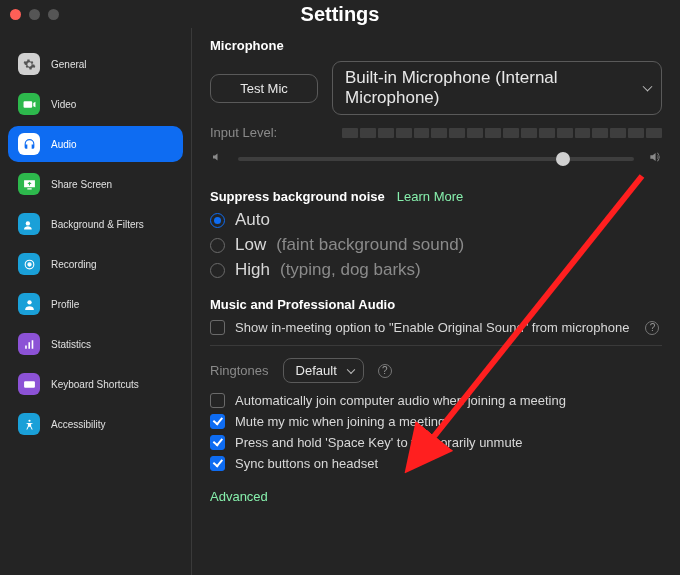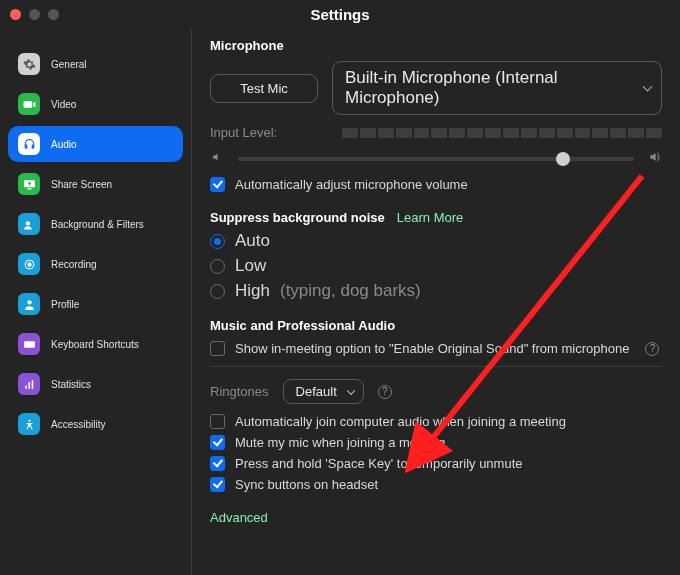--- a/index.html
+++ b/index.html
@@ -25,21 +25,21 @@
   }
   .tl { width: 11px; height: 11px; border-radius: 50%; }
   .tl-close { background: #ff5f57; }
   .tl-min   { background: #555; }
   .tl-max   { background: #555; }
   .title {
     position: absolute;
     left: 0; right: 0;
     text-align: center;
     font-weight: 700;
-    font-size: 15px;
+    font-size: 20px;
     color: #fff;
   }
   .content {
     display: flex;
     height: calc(575px - 28px);
   }
   .sidebar {
     width: 192px;
     border-right: 1px solid #3a3a3a;
     padding: 18px 8px 8px 8px;
@@ -311,33 +311,33 @@
             <circle cx="12" cy="8" r="4"></circle>
             <path d="M4 21c0-4 4-6 8-6s8 2 8 6v1H4v-1z"></path>
           </svg>
       </span>
       <span>Profile</span>
     </div>
 
     <div class="side-item">
       <span class="side-icon" style="background:#8c52d6">
         <svg width="13" height="13" viewBox="0 0 24 24" fill="#fff">
+            <path d="M4 14h3v6H4v-6zm6-6h3v12h-3V8zm6-4h3v16h-3V4z"></path>
+          </svg>
+      </span>
+      <span>Statistics</span>
+    </div>
+
+    <div class="side-item">
+      <span class="side-icon" style="background:#8c52d6">
+        <svg width="13" height="13" viewBox="0 0 24 24" fill="#fff">
             <rect x="2" y="6" width="20" height="12" rx="2"></rect>
           </svg>
       </span>
       <span>Keyboard Shortcuts</span>
-    </div>
-
-    <div class="side-item">
-      <span class="side-icon" style="background:#8c52d6">
-        <svg width="13" height="13" viewBox="0 0 24 24" fill="#fff">
-            <path d="M4 14h3v6H4v-6zm6-6h3v12h-3V8zm6-4h3v16h-3V4z"></path>
-          </svg>
-      </span>
-      <span>Statistics</span>
     </div>
 
     <div class="side-item">
       <span class="side-icon" style="background:#1aa0d8">
         <svg width="13" height="13" viewBox="0 0 24 24" fill="#fff">
             <circle cx="12" cy="5" r="2"></circle>
             <path d="M5 9h14l-4 2v4l3 6h-2l-2.5-5h-3L8 21H6l3-6v-4L5 9z"></path>
           </svg>
       </span>
       <span>Accessibility</span>
@@ -390,39 +390,36 @@
         <div class="slider-track"></div>
         <div class="slider-thumb" style="left:82%"></div>
       </div>
       <span class="vol-icon">
         <svg width="14" height="14" viewBox="0 0 24 24" fill="#8a8a8a">
             <path d="M4 9h4l5-4v14l-5-4H4V9zm12-1a6 6 0 010 8v-2a4 4 0 000-4V8zm0-4a10 10 0 010 16v-2a8 8 0 000-12V4z"></path>
           </svg>
       </span>
     </div>
 
-    <div class="check-row">
-      <div class="checkbox checked"></div>
-      <span>Automatically adjust microphone volume</span>
-    </div>
 
     <div style="height:12px"></div>
 
     <div style="display:flex;align-items:center;gap:12px;margin-bottom:6px">
       <span class="section-title" style="margin:0">Suppress background noise</span>
       <span class="link">Learn More</span>
     </div>
 
     <div class="radio-row">
       <div class="radio checked"></div>
       <span>Auto</span>
     </div>
     <div class="radio-row">
       <div class="radio"></div>
       <span>Low</span>
+      <span class="radio-hint">(faint background sound)</span>
     </div>
     <div class="radio-row">
       <div class="radio"></div>
       <span>High</span>
       <span class="radio-hint">(typing, dog barks)</span>
     </div>
 
     <div style="height:12px"></div>
     <div class="section-title">Music and Professional Audio</div>
 

